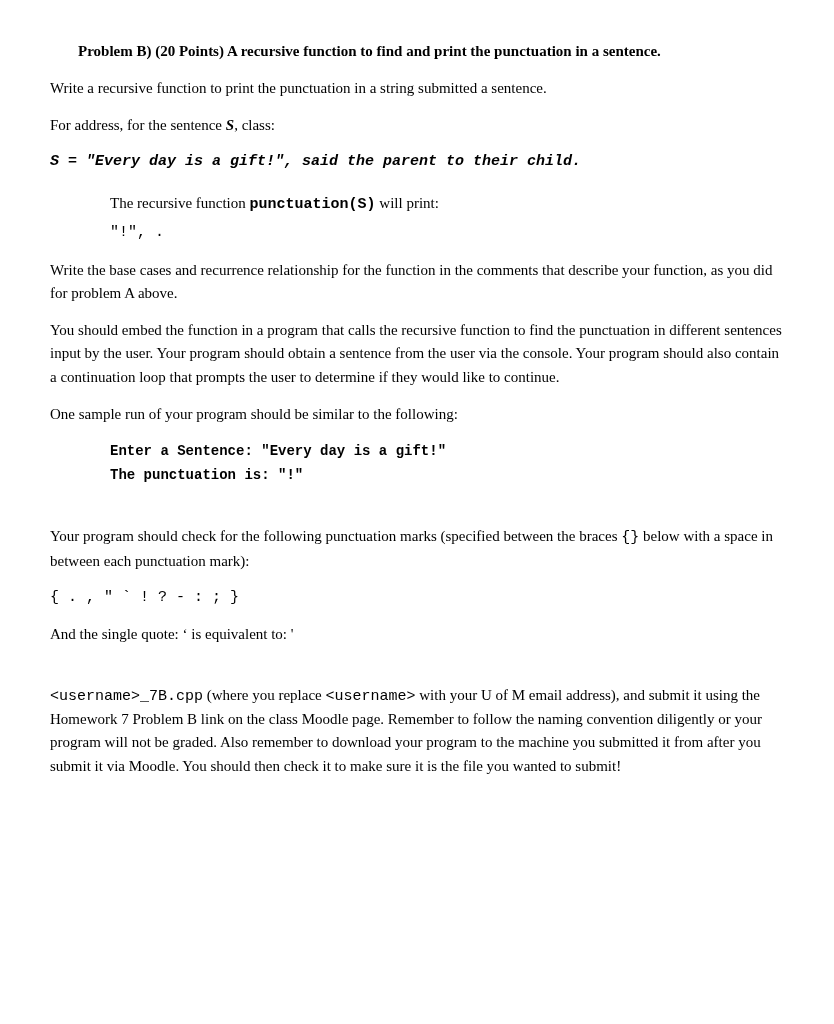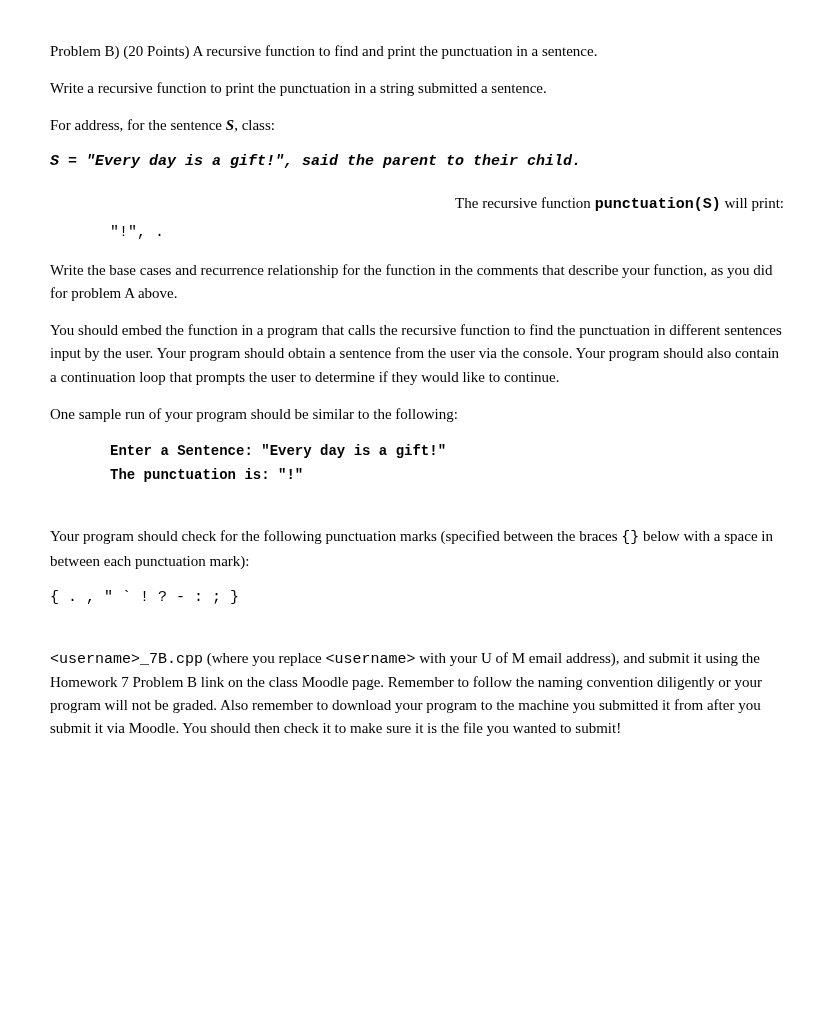--- a/index.html
+++ b/index.html
@@ -11,23 +11,24 @@
       background: #ffffff;
       font-family: "Times New Roman", Times, serif;
       font-size: 15px;
       color: #000000;
       width: 834px;
       min-height: 1024px;
       padding: 40px 50px 40px 50px;
       line-height: 1.5;
     }
     .problem-title {
-      font-weight: normal;
+      font-weight: bold;
       margin-bottom: 14px;
       font-size: 15px;
+      margin-left: 28px;
     }
     .paragraph {
       margin-bottom: 14px;
       font-size: 15px;
       line-height: 1.55;
     }
     .code-line {
       font-family: "Courier New", Courier, monospace;
       font-style: italic;
       font-weight: bold;
@@ -35,21 +36,20 @@
       margin-bottom: 18px;
       margin-top: 4px;
     }
     .indented-block {
       margin-left: 60px;
       margin-bottom: 14px;
     }
     .indented-block .func-line {
       font-size: 15px;
       margin-bottom: 6px;
-      text-align: right;
     }
     .indented-block .func-line .code-inline {
       font-family: "Courier New", Courier, monospace;
       font-weight: bold;
       font-size: 15px;
     }
     .indented-block .output-line {
       font-family: "Courier New", Courier, monospace;
       font-size: 15px;
       margin-top: 4px;
@@ -108,18 +108,19 @@
   <div>&nbsp;</div>
 </div>
 
 <div class="paragraph">
   <span>Your program should check for the following punctuation marks (specified between the braces </span><span class="code-monospace">{}</span><span>  below with a space in between each punctuation mark):</span>
 </div>
 
 <div class="punctuation-list-block">{ . , " ` ! ? - : ; }</div>
 
 <div class="paragraph">
+  <div>And the single quote:  ‘  is equivalent to:  '</div>
 </div>
 
 <div class="paragraph">
   <br>
   <span class="bold-inline code-monospace">&lt;username&gt;_7B.cpp</span><span> (where you replace </span><span class="bold-inline code-monospace">&lt;username&gt;</span><span> with your U of M email address), and submit it using the Homework 7 Problem B link on the class Moodle page. Remember to follow the naming convention diligently or your program will not be graded.  Also remember to download your program to the machine you submitted it from after you submit it via Moodle. You should then check it to make sure it is the file you wanted to submit!</span>
 </div>
 
 </body></html>

